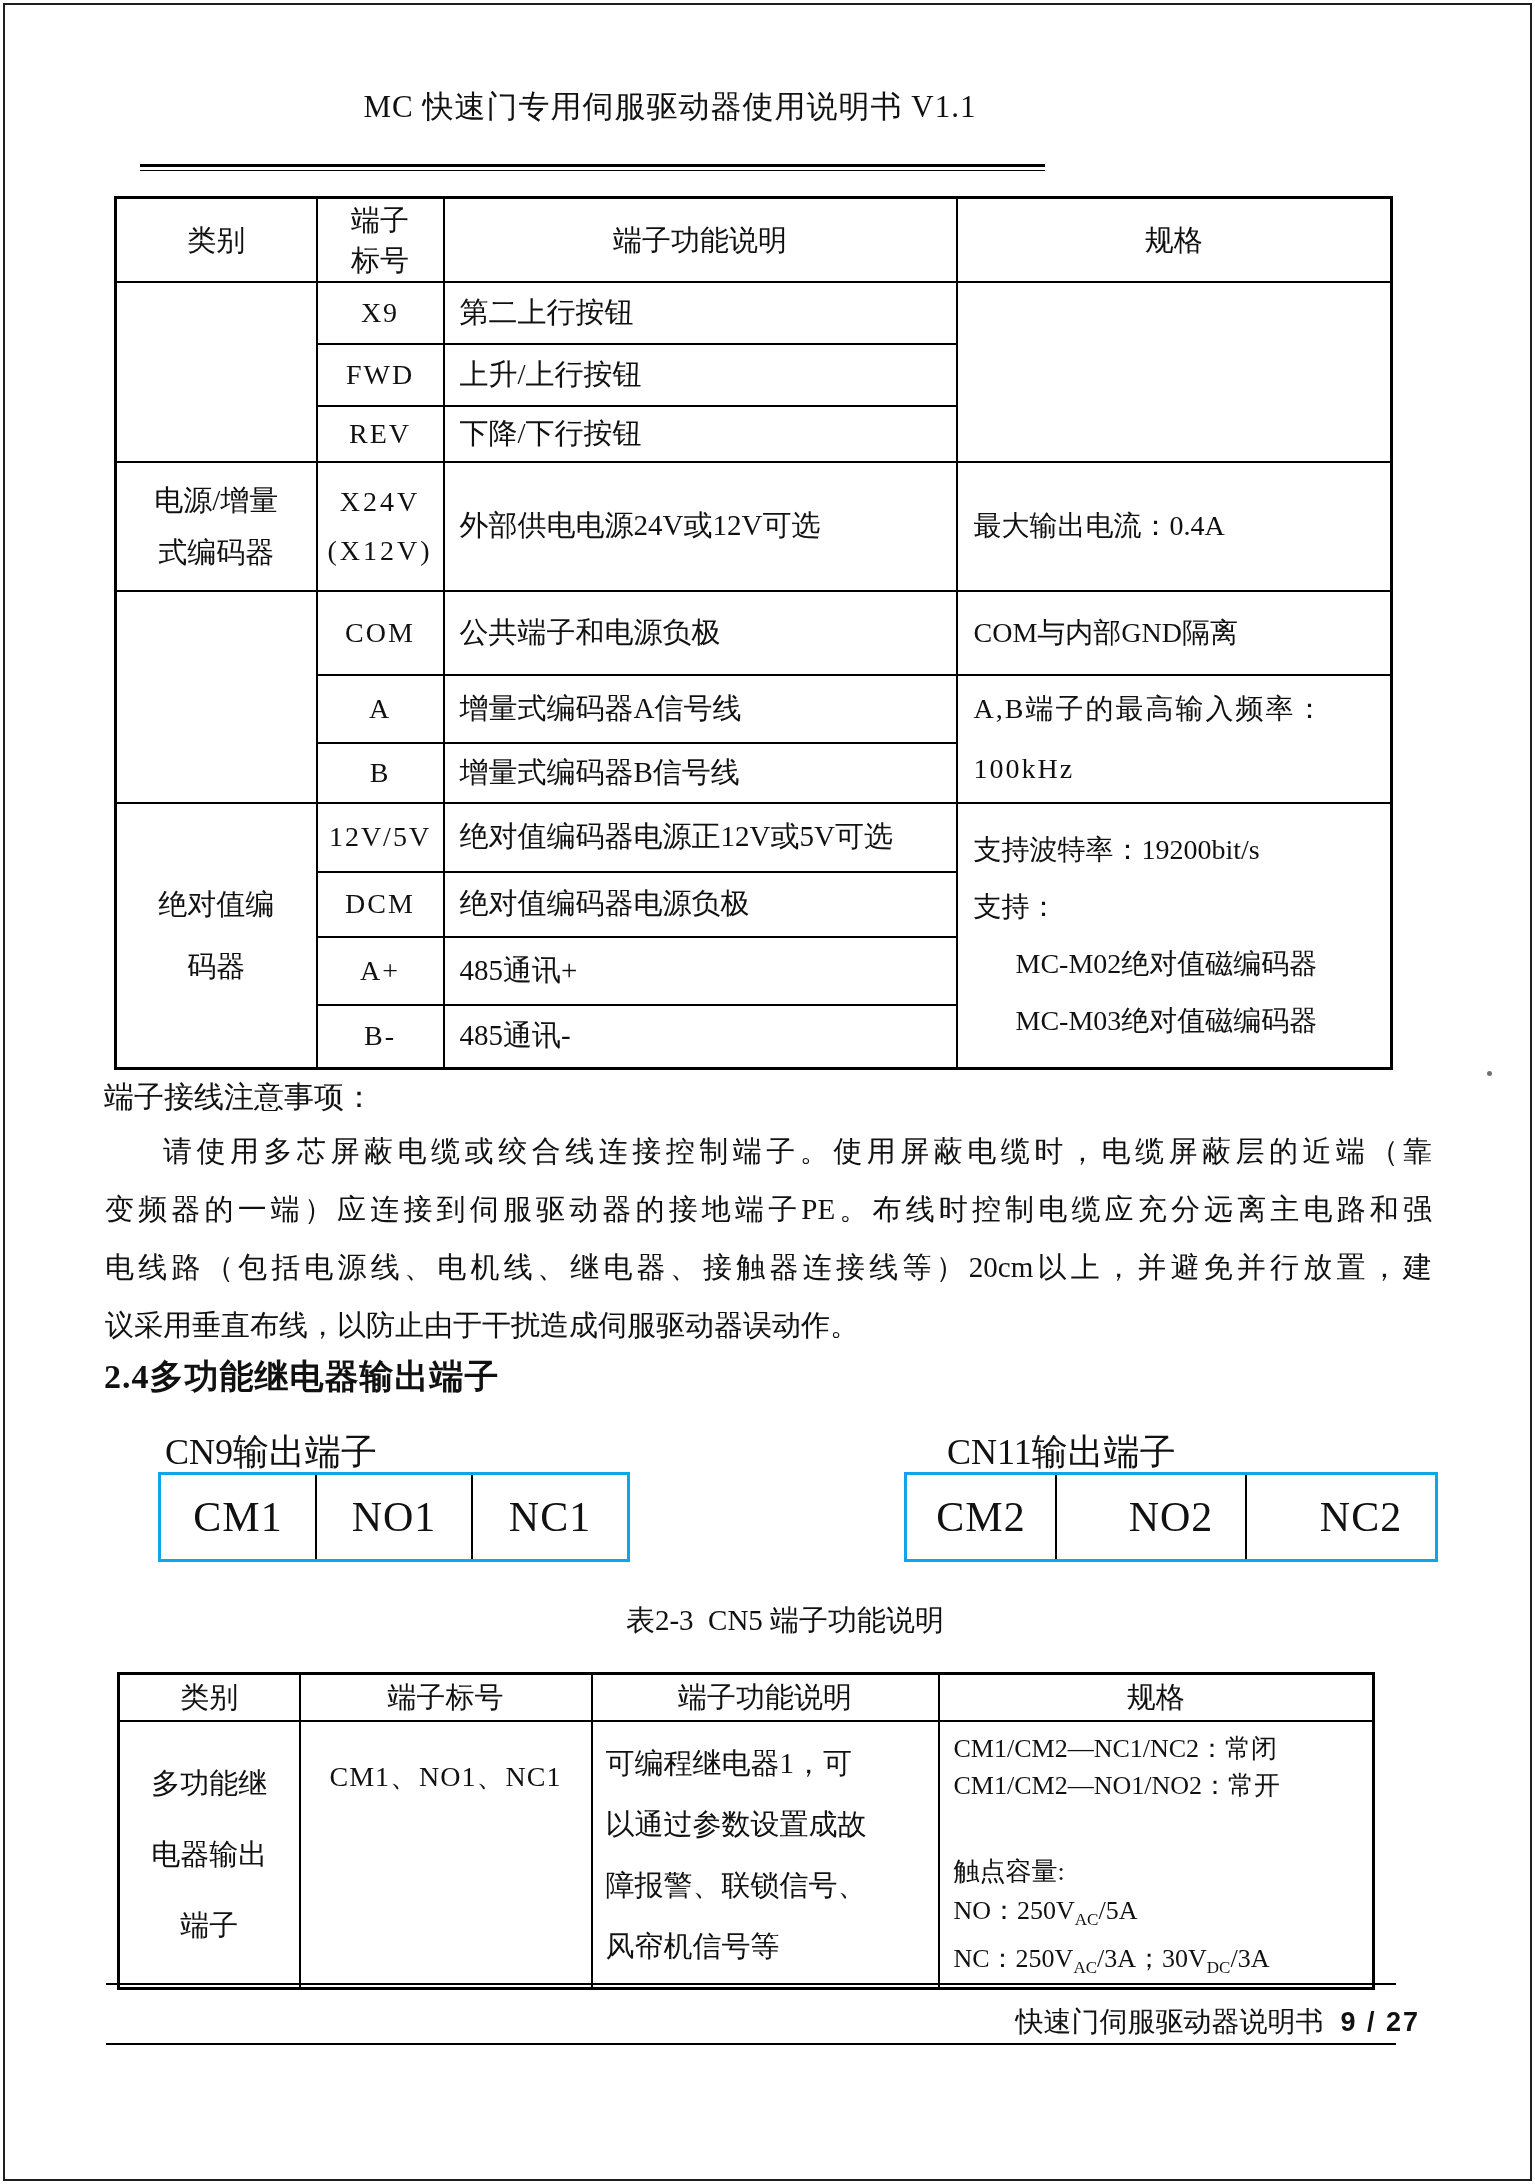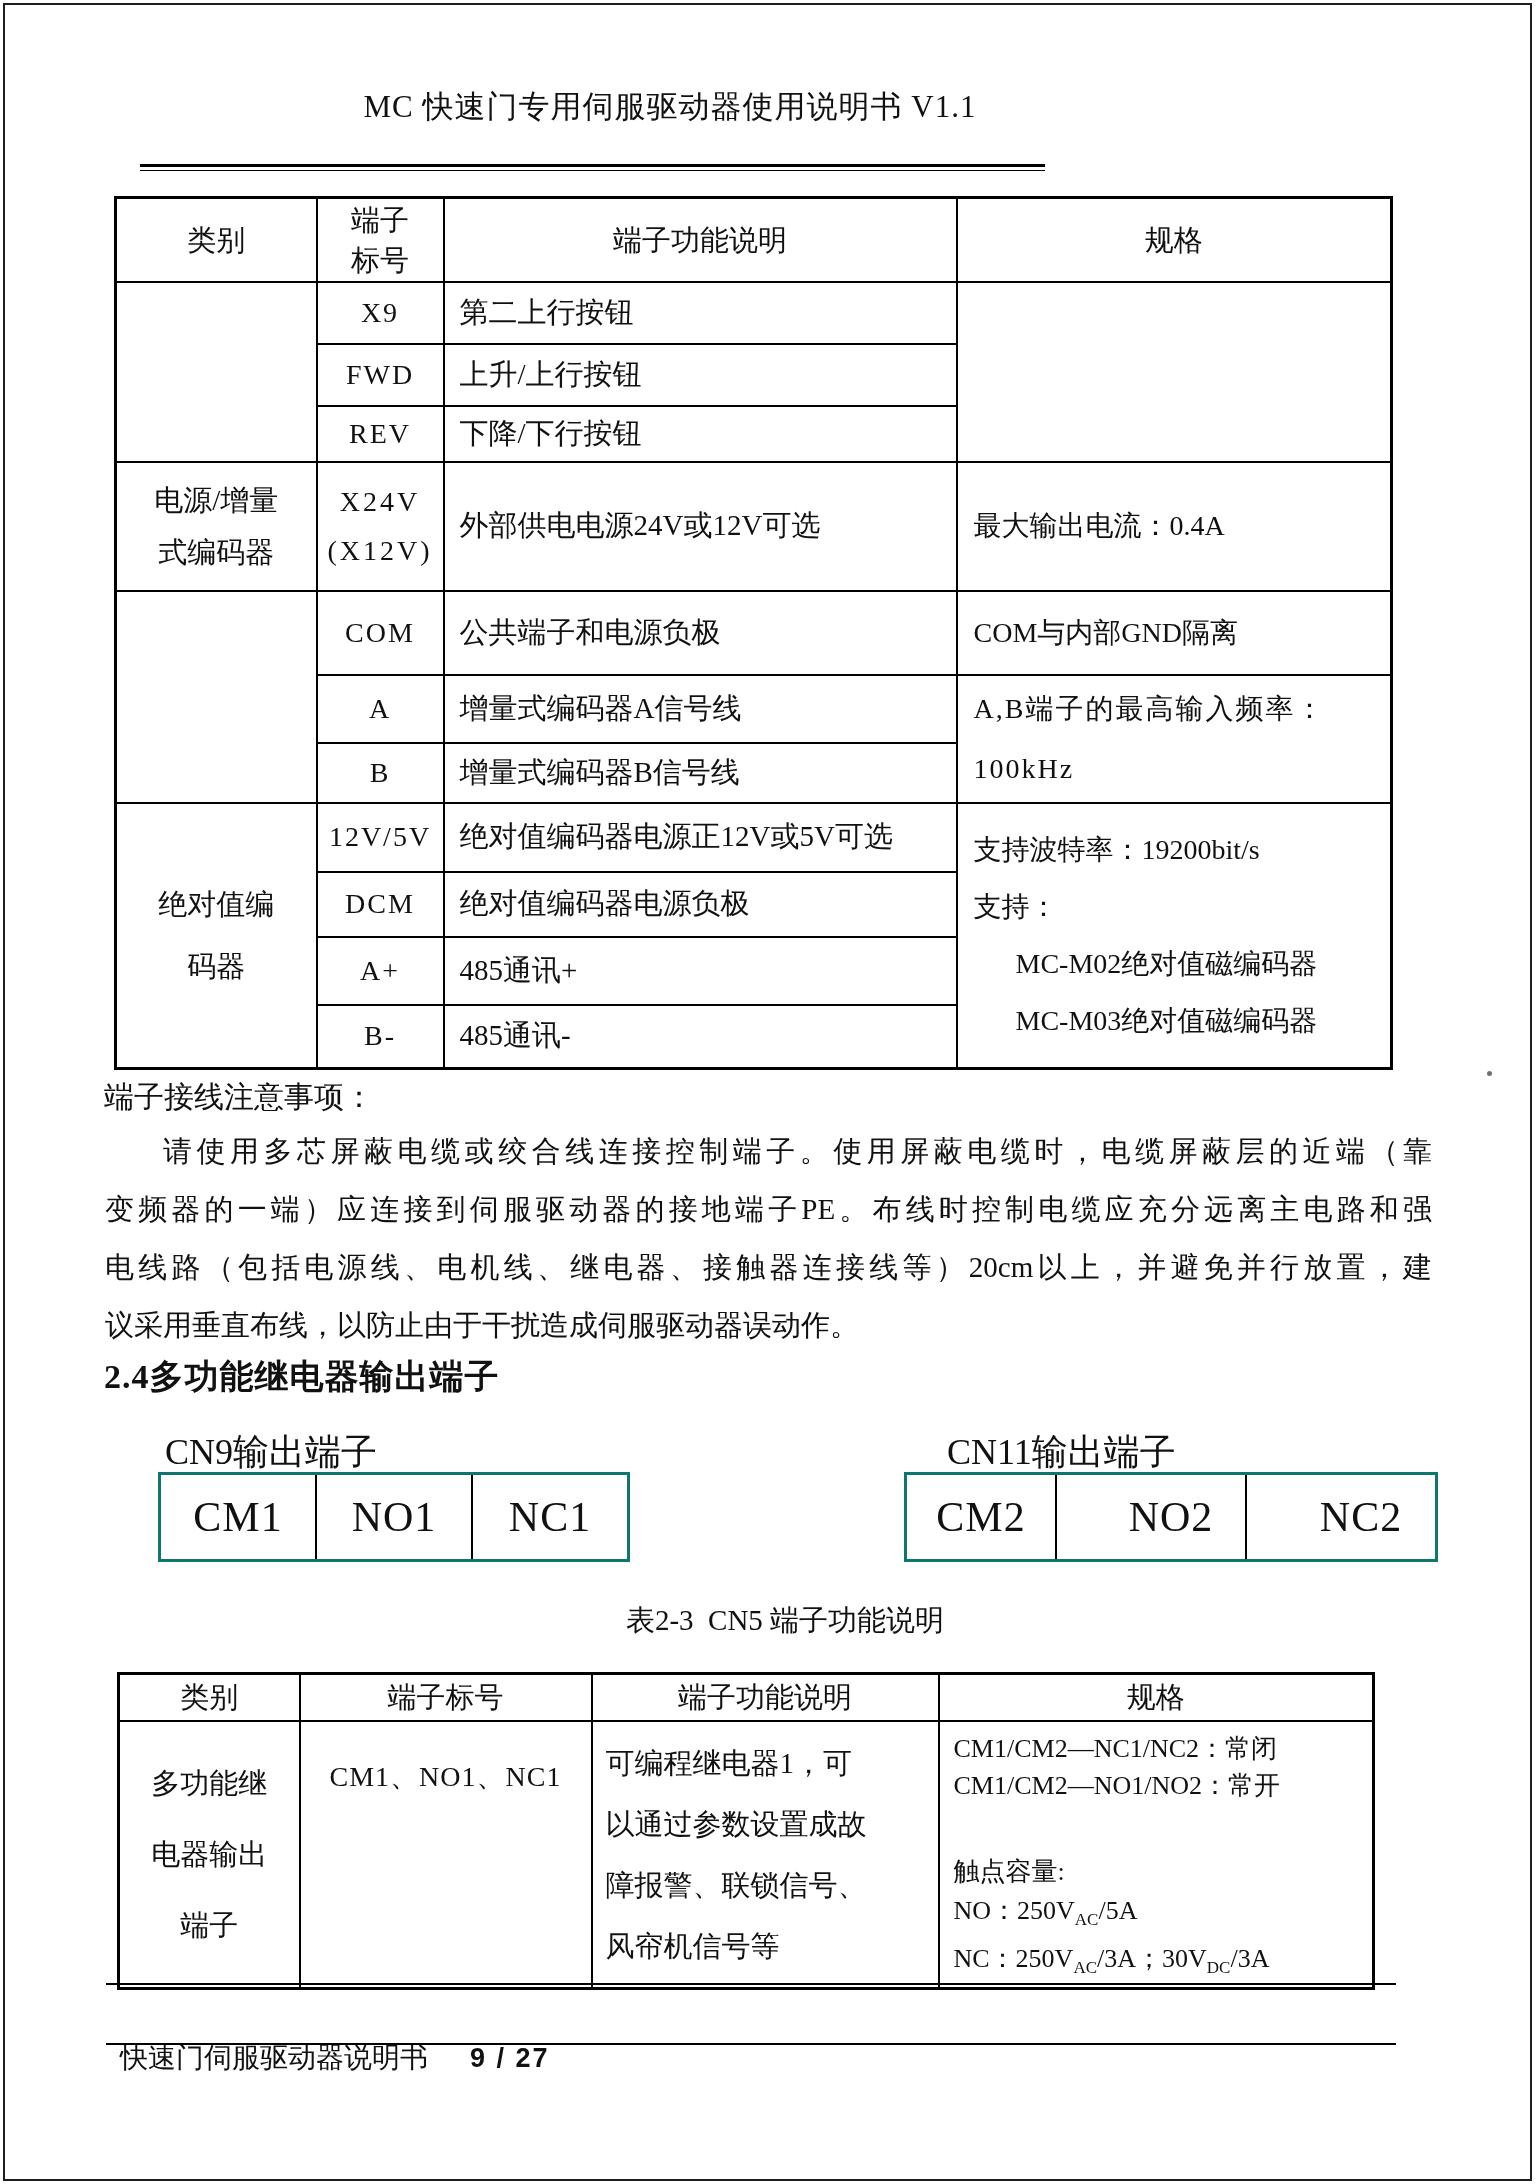--- a/index.html
+++ b/index.html
@@ -27,40 +27,40 @@
   .spec-abs{line-height:57px;}
 
   .note-heading{top:1077px;left:104px;font-size:30px;}
   .para{top:1122px;left:105px;width:1327px;font-size:29px;}
   .para .ln{height:58px;line-height:58px;overflow:hidden;}
   .jst{text-align:justify;text-align-last:justify;}
   .indent{padding-left:58px;box-sizing:border-box;}
   .sec-heading{top:1354px;left:104px;font-size:34px;font-weight:bold;letter-spacing:1px;}
 
   .cn-label{top:1428px;font-size:36px;}
-  .cnbox{top:1472px;display:flex;border:3px solid #0f766e;background:#fff;}
+  .cnbox{top:1472px;display:flex;border:3px solid #0ea5e9;background:#fff;}
   .cnbox .cell{height:84px;display:flex;align-items:center;justify-content:center;
                font-size:42px;border-right:2px solid #000;letter-spacing:1px;}
   .cnbox .cell:last-child{border-right:none;}
   .cn9 .cell{width:154px;} .cn11 .cell{width:148px;}
 
   .caption{top:1601px;left:85px;width:1400px;text-align:center;font-size:29px;white-space:pre;}
 
   .t2 th{height:45px;}
   .t2-cat{line-height:71px;}
   .t2-term{vertical-align:top;padding-top:36px;font-size:28px;letter-spacing:1px;}
   .t2-func{vertical-align:middle;line-height:61px;text-align:left;padding-left:13px;}
   .t2-spec{vertical-align:top;text-align:left;padding:8px 0 0 14px;font-size:26px;}
   .sp-b1{line-height:37px;}
   .sp-b2{margin-top:48px;line-height:39px;}
   sub{font-size:17px;letter-spacing:0;}
 
   .hr{height:2px;background:#000;}
   .footer-text{top:2000px;left:120px;width:1300px;height:44px;line-height:44px;
-               display:flex;justify-content:flex-start;gap:42px;font-size:28px;margin-top:36px;}
+               display:flex;justify-content:flex-end;gap:17px;font-size:28px;}
   .pageno{font-weight:bold;letter-spacing:2px;font-family:"Liberation Sans","DejaVu Sans",sans-serif;font-size:27px;}
   .dot{top:1071px;left:1487px;width:5px;height:5px;border-radius:50%;background:#333;opacity:.7;}
 </style>
 </head>
 <body>
 
 <div class="page">
   <div class="page-border abs"></div>
 
   <div class="abs title">MC 快速门专用伺服驱动器使用说明书 V1.1</div>

